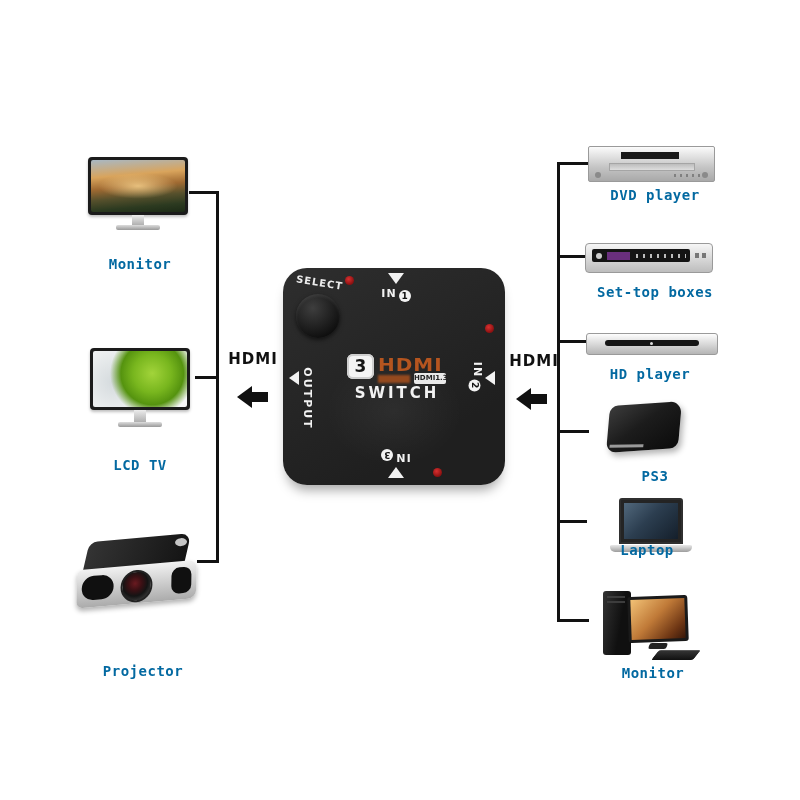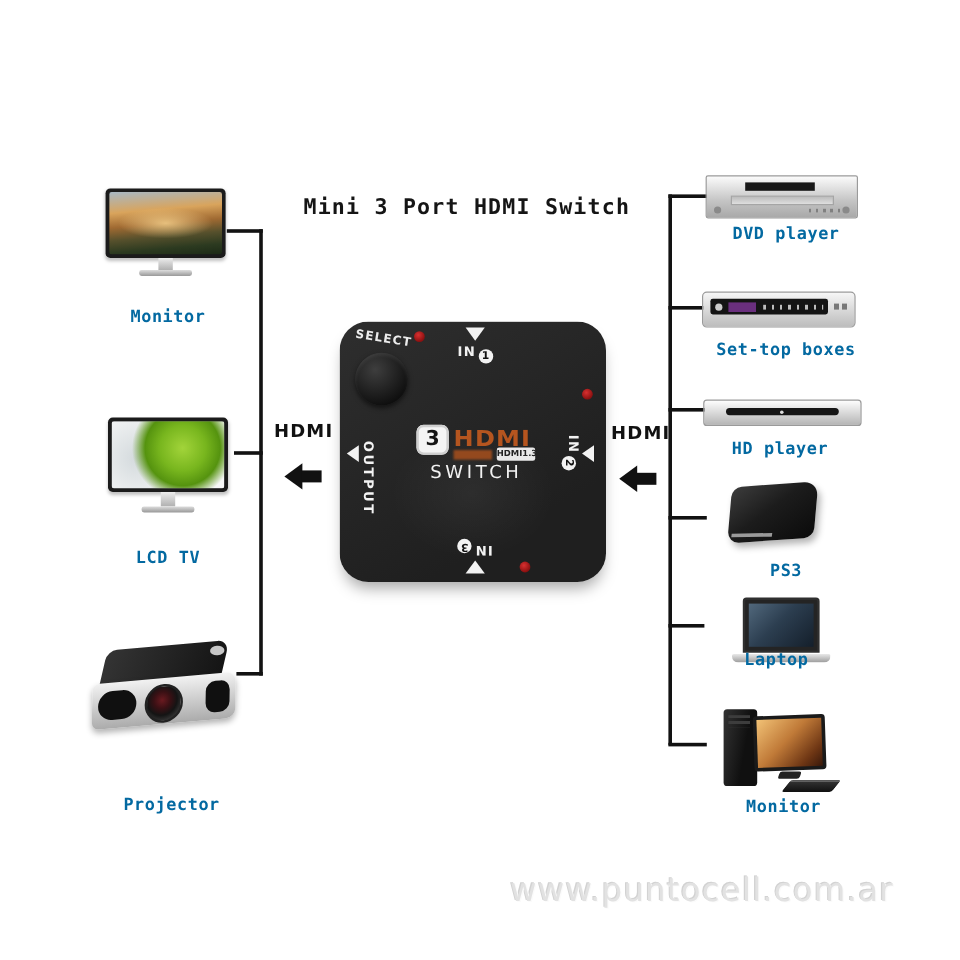--- a/index.html
+++ b/index.html
@@ -155,28 +155,27 @@
             border-radius:6px; color:#141414; font-size:17px; font-weight:bold; text-align:center;
             line-height:25px; box-shadow:0 0 0 2px #cfcfcf inset; }
   .logo-hdmi { position:absolute; left:95px; top:85px; color:#b5551f; font-size:20px; font-weight:bold;
                letter-spacing:1px; transform:scaleY(.92); }
   .logo-blur { position:absolute; left:95px; top:107px; width:32px; height:8px; background:#a04d1d;
                filter:blur(1px); opacity:.9; }
   .logo-badge { position:absolute; left:131px; top:105px; width:32px; height:11px; background:#e9e9e9;
                 border-radius:2px; color:#222; font-size:7px; font-weight:bold; text-align:center;
                 line-height:11px; }
   .logo-switch { position:absolute; left:60px; top:116px; width:108px; text-align:center; color:#f2f2f2;
-                 font-size:15px; font-weight:normal; letter-spacing:3px; }
+                 font-size:15px; font-weight:bold; letter-spacing:3px; }
 </style>
 </head>
 <body>
 
 <div id="canvas">
 
-  <div class="title">Mini 3 Port HDMI Switch</div>
 
   <div class="dev" style="left:88px; top:157px; width:100px;">
     <div class="mon-bezel" style="width:100px; height:58px;">
       <div class="mon-screen screen-sunset"></div>
     </div>
     <div class="mon-neck"></div>
     <div class="mon-base"></div>
   </div>
   <div class="dlabel" style="left:88px; top:256px;">Monitor</div>
 
@@ -293,15 +292,14 @@
       <div class="pc-tower-lines"></div>
     </div>
     <div class="pc-mon">
       <div class="pc-screen"></div>
     </div>
     <div class="pc-base"></div>
     <div class="pc-kb"></div>
   </div>
   <div class="dlabel" style="left:601px; top:665px;">Monitor</div>
 
-  <div class="watermark">www.puntocell.com.ar</div>
 
 </div>
 
 </body></html>

